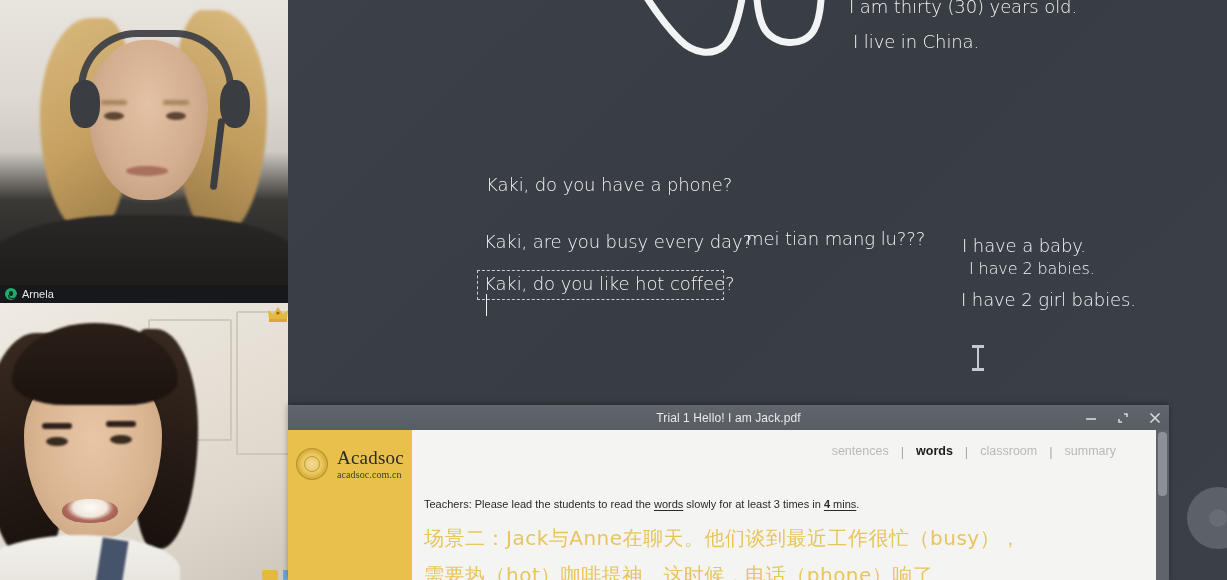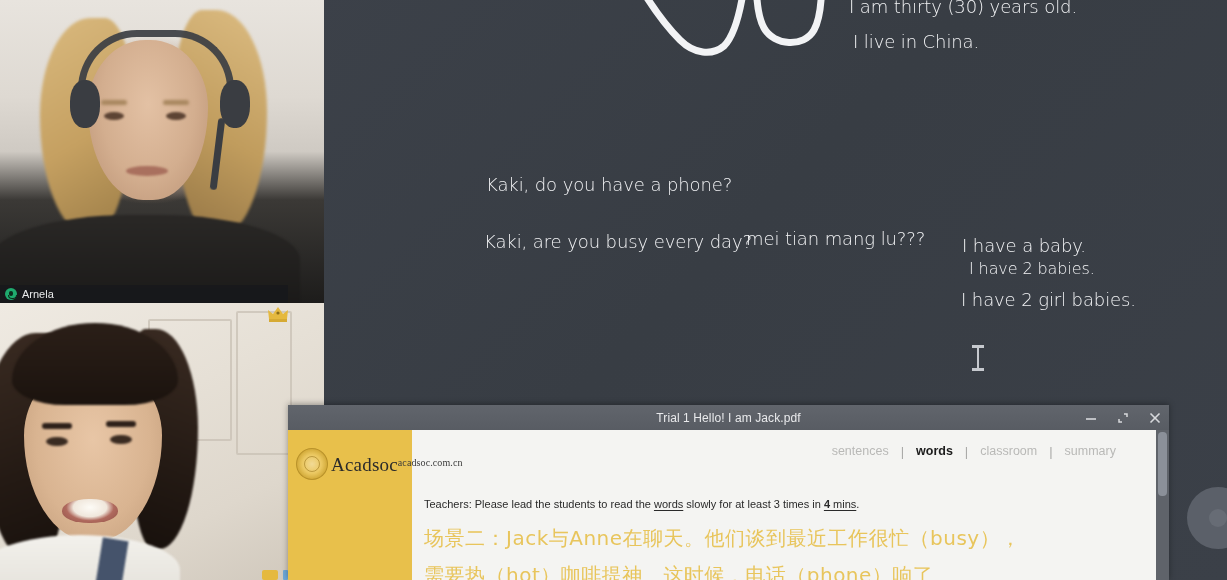--- a/index.html
+++ b/index.html
@@ -110,21 +110,21 @@
     width: 18px;
     height: 18px;
     border-radius: 50%;
     background: #676c75;
   }
 
   
   .video-panel {
     position: absolute;
     left: 0;
-    width: 324px;
+    width: 288px;
     overflow: hidden;
     background: #8b5cf6;
   }
   #video-top { top: 0; height: 303px; }
   #video-bottom { top: 303px; height: 277px; }
 
   .vid-img { position: absolute; inset: 0; overflow: hidden; }
 
   
   .bg-top {
@@ -401,21 +401,21 @@
     flex: none;
     position: relative;
   }
   #logo-seal::after {
     content: "";
     position: absolute; left: 7px; top: 7px;
     width: 14px; height: 14px;
     border-radius: 50%;
     border: 1px solid rgba(140,104,16,.5);
   }
-  #logo-texts { display: flex; flex-direction: row; line-height: 1; }
+  #logo-texts { display: flex; flex-direction: column; line-height: 1; margin-left: 6px; }
   #logo-name {
     font-family: "Liberation Serif", serif;
     font-size: 19px;
     color: #2b2b2b;
     letter-spacing: .2px;
   }
   #logo-url {
     font-family: "Liberation Serif", serif;
     font-size: 10px;
     color: #3a3a3a;
@@ -494,20 +494,23 @@
     <div class="wb-text" style="left:196px; top:231px; font-size:18px;">Kaki, are you busy every day?</div>
 
     <div class="wb-text" style="left:458px; top:228px; font-size:18px;">mei tian mang lu???</div>
 
     <div class="wb-text" style="left:674px; top:235px; font-size:18px;">I have a baby.</div>
 
     <div class="wb-text" style="left:681px; top:259px; font-size:16px;">I have 2 babies.</div>
 
     <div class="wb-text" style="left:673px; top:289px; font-size:18px;">I have 2 girl babies.</div>
 
+    <div class="wb-active-box" style="left:189px; top:270px; width:247px; height:30px;">
+      <span class="wb-inner" style="font-size:18px;">Kaki, do you like hot coffee?</span><span class="caret"></span>
+    </div>
 
     <div id="mouse-ibeam">
       <div class="cap top"></div>
       <div class="bar"></div>
       <div class="cap bot"></div>
     </div>
 
     <div id="side-round-button">
       <div class="inner-dot"></div>
     </div>

